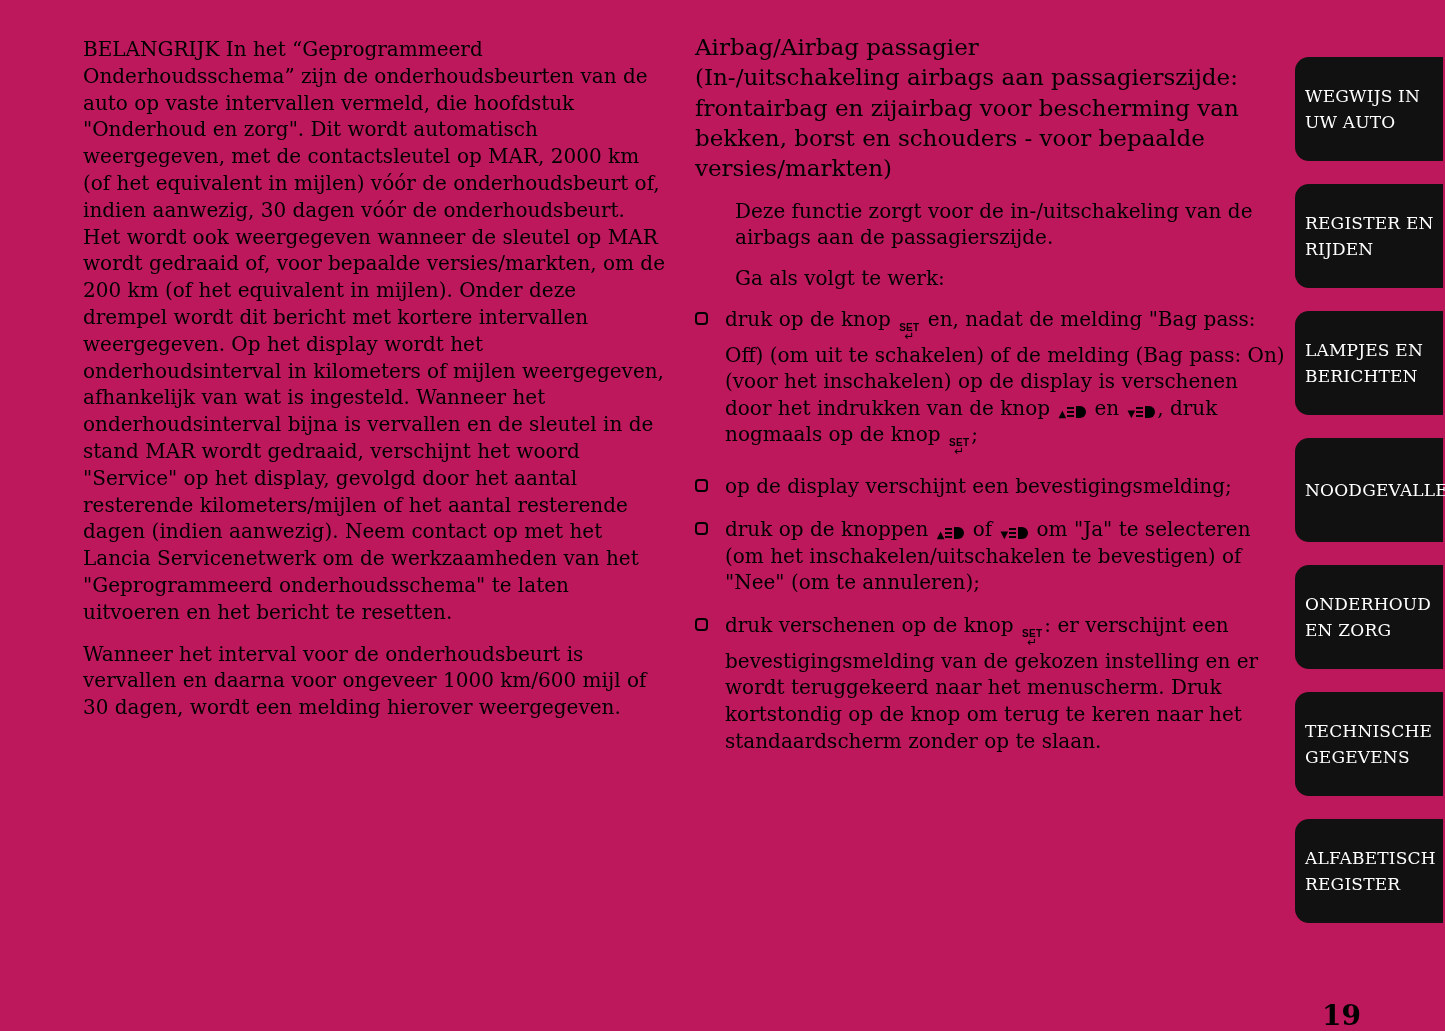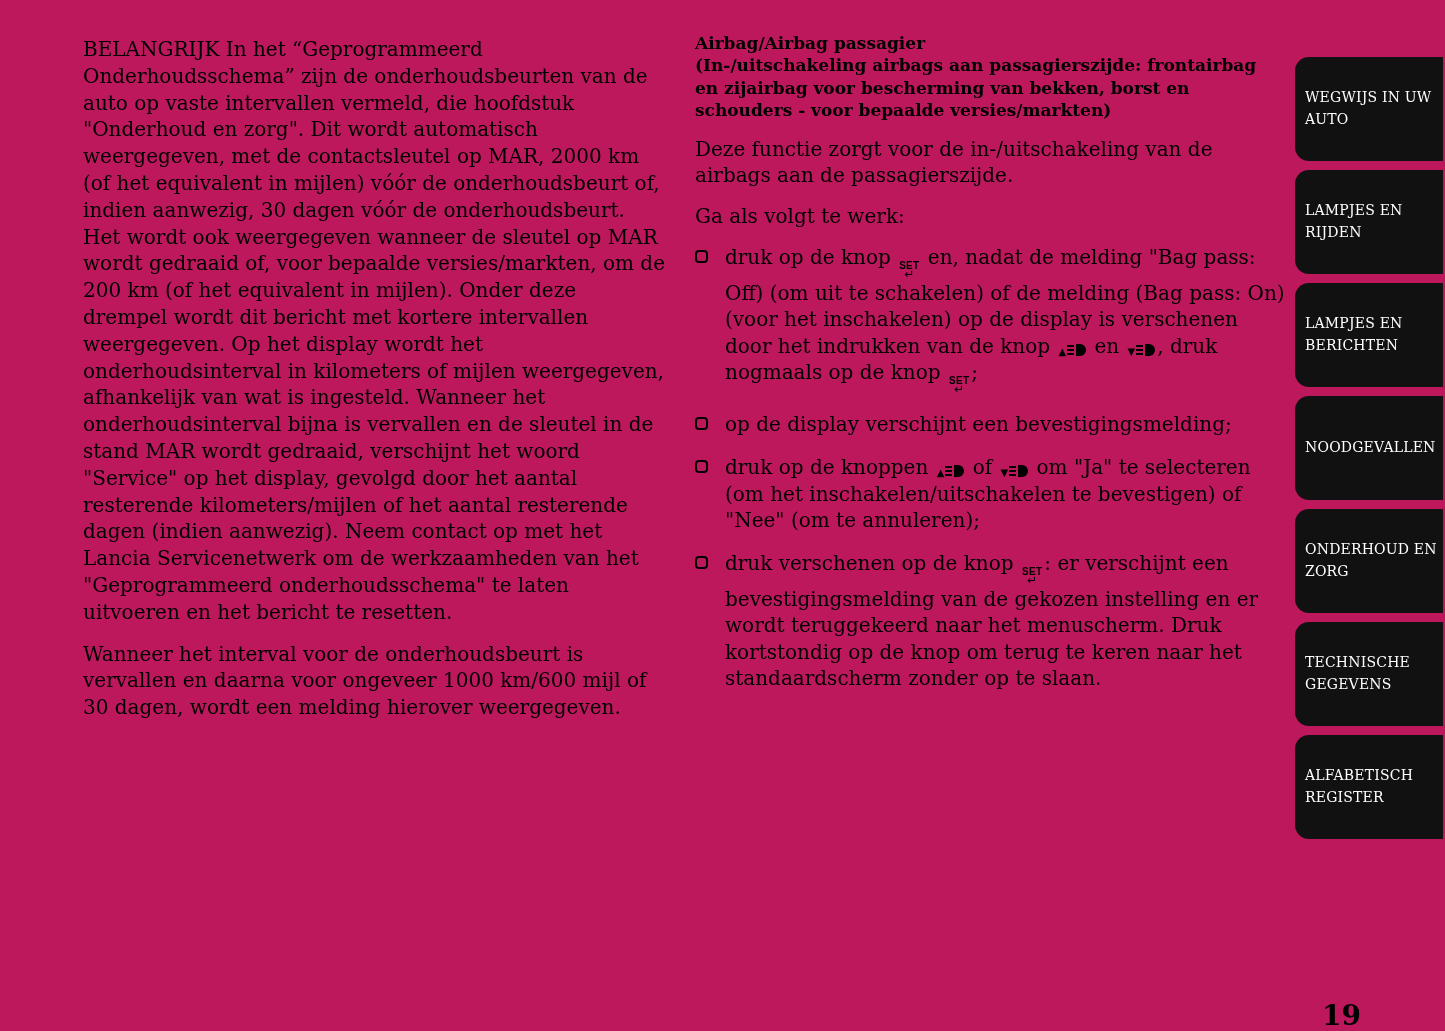--- a/index.html
+++ b/index.html
@@ -14,23 +14,23 @@
   }
   .col-left {
     position:absolute; left:83px; top:36px; width:582px;
     font-size:20px; line-height:1.34; text-align:left;
   }
   .col-left p { margin-bottom:15px; }
   .col-right {
     position:absolute; left:695px; top:32px; width:590px;
     font-size:20px; line-height:1.33;
   }
-  .heading { font-weight:bold; font-size:17px; line-height:1.32; margin-bottom:14px; }
+  .heading { font-weight:normal; font-size:23px; line-height:1.32; margin-bottom:14px; }
   .heading div { display:block; }
-  .para { margin-bottom:14px; }
+  .para { margin-bottom:14px;margin-left:40px; }
   .bullet {
     position:relative; padding-left:30px; margin-bottom:16px;
   }
   .sq {
     position:absolute; left:0; top:6px;
     width:13px; height:13px;
     border:2px solid #000; border-radius:4px;
     display:inline-block;
   }
   
@@ -45,26 +45,26 @@
     display:inline-flex; align-items:flex-end;
     margin:0 2px; vertical-align:-2px;
   }
   .beam-tri { font-size:10px; line-height:1; margin-right:1px; font-family:"DejaVu Sans",sans-serif; }
   .beam-icon svg { display:block; }
   
   .sidebar {
     position:absolute; right:0; top:57px; width:150px;
   }
   .tab {
-    width:148px; height:104px; margin-bottom:9px;
+    width:148px; height:104px; margin-bottom:23px;
     background:#111111; color:#ffffff;
     border-radius:14px 0 0 14px;
     display:flex; align-items:center;
     padding-left:10px; padding-right:6px;
-    font-size:14px; line-height:1.55;
+    font-size:17px; line-height:1.55;
     letter-spacing:0.2px;
   }
   .pagenum {
     position:absolute; left:1322px; top:999px;
     font-size:28px; font-weight:bold;
   }
 </style>
 </head>
 <body>
 
@@ -152,21 +152,21 @@
       <span>druk verschenen op de knop</span>
       <span class="set-icon">
           <span class="set-txt">SET</span>
           <span class="set-arrow">↵</span>
         </span><span>: er verschijnt een bevestigingsmelding van de gekozen instelling en er wordt teruggekeerd naar het menuscherm. Druk kortstondig op de knop om terug te keren naar het standaardscherm zonder op te slaan.</span>
     </div>
   </div>
 
   <div class="sidebar">
     <div class="tab">WEGWIJS IN UW AUTO</div>
-    <div class="tab">LAMPJES EN RIJDEN</div>
+    <div class="tab">REGISTER EN RIJDEN</div>
     <div class="tab">LAMPJES EN BERICHTEN</div>
     <div class="tab">NOODGEVALLEN</div>
     <div class="tab">ONDERHOUD EN ZORG</div>
     <div class="tab">TECHNISCHE GEGEVENS</div>
     <div class="tab">ALFABETISCH REGISTER</div>
   </div>
 
   <div class="pagenum">19</div>
 
 </div>

